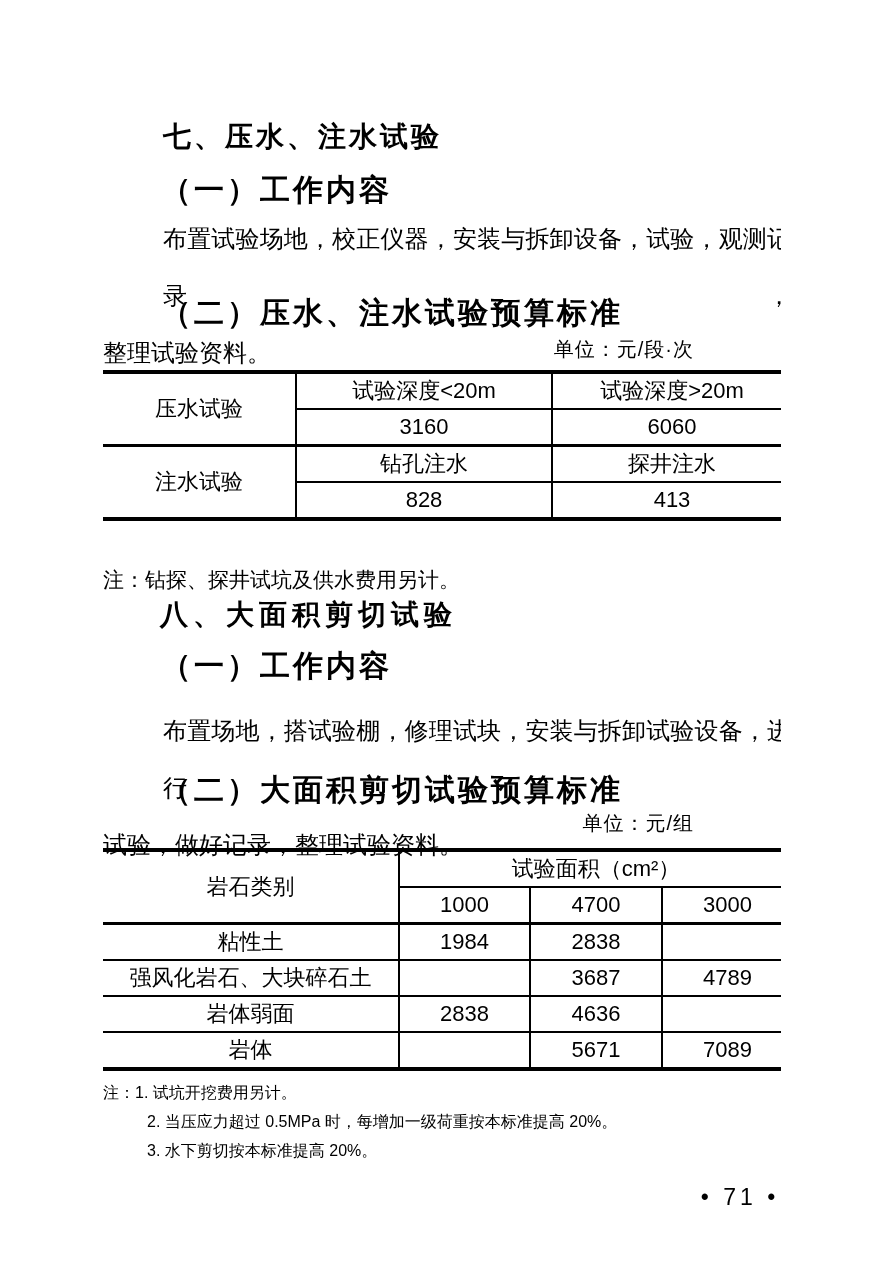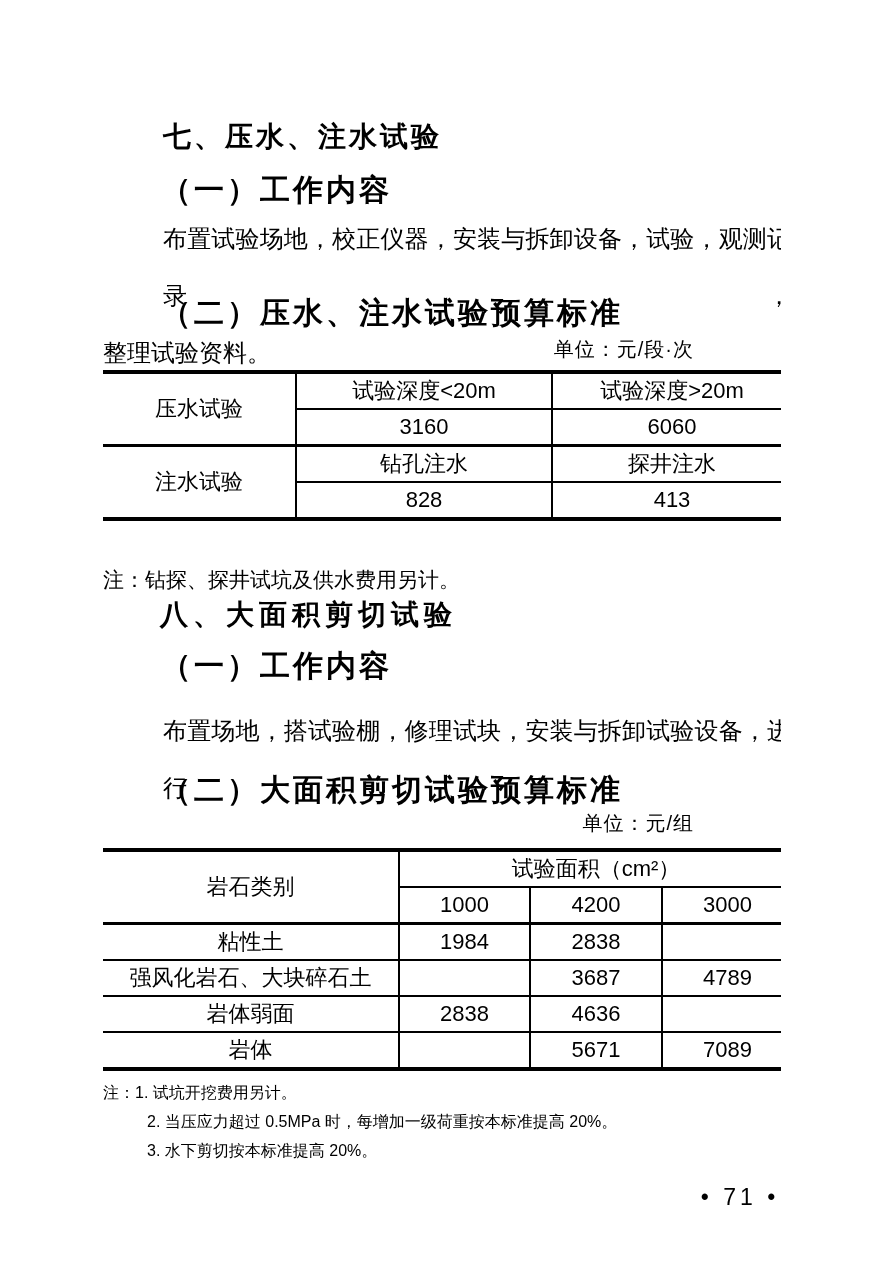--- a/index.html
+++ b/index.html
@@ -142,41 +142,42 @@
   </table>
 
   <div class="abs note-single" style="top:528px;margin-top:38px;">注：钻探、探井试坑及供水费用另计。</div>
 
   <div class="abs sec-title" style="left:160px; top:596px; letter-spacing:5px;">八、大面积剪切试验</div>
 
   <div class="abs sub-title" style="left:161px; top:646px;">（一）工作内容</div>
 
   <div class="abs para" style="top:702px;">
     <div class="line1">布置场地，搭试验棚，修理试块，安装与拆卸试验设备，进行</div>
+    <div class="line2">试验，做好记录，整理试验资料。</div>
   </div>
 
   <div class="abs sub-title" style="left:161px; top:770px;">（二）大面积剪切试验预算标准</div>
 
   <div class="abs unit-label" style="top:810px;">单位：元/组</div>
 
   <table class="doc-table" style="top:848px; width:689px;">
     <colgroup>
         <col style="width:296px">
         <col style="width:131px">
         <col style="width:132px">
         <col style="width:130px">
       </colgroup>
     <tbody>
       <tr>
         <td rowspan="2" class="hdr-corner">岩石类别</td>
         <td colspan="3" class="vl thin-b">试验面积（cm²）</td>
       </tr>
       <tr class="hdr2">
         <td class="vl">1000</td>
-        <td class="vl">4200</td>
+        <td class="vl">4700</td>
         <td class="vl">3000</td>
       </tr>
       <tr class="data-line">
         <td>粘性土</td>
         <td class="vl">1984</td>
         <td class="vl">2838</td>
         <td class="vl"></td>
       </tr>
       <tr class="data-line">
         <td>强风化岩石、大块碎石土</td>

